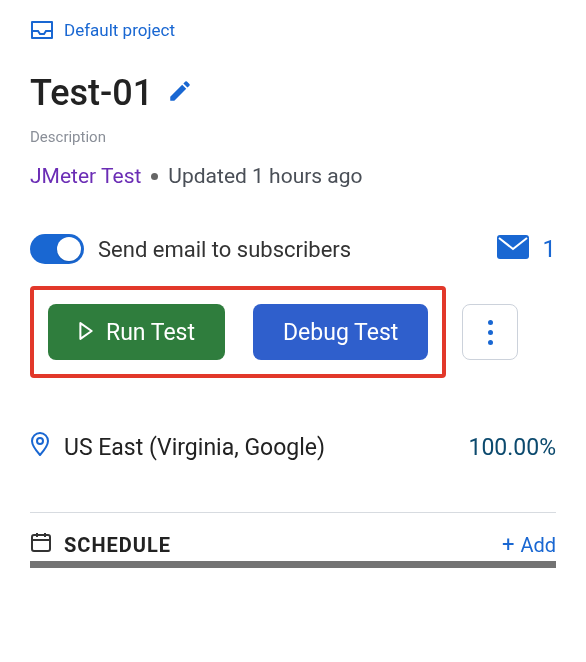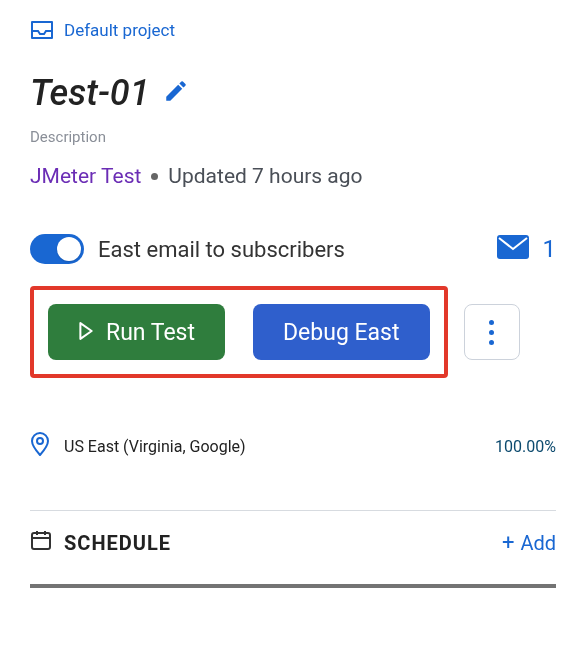--- a/index.html
+++ b/index.html
@@ -23,21 +23,20 @@
     cursor: pointer;
   }
   .breadcrumb svg { display: block; }
 
   
   .title-row {
     display: flex;
     align-items: center;
     gap: 14px;
     margin-bottom: 14px;
-    font-style: italic;
   }
   .title-text {
     font-size: 36px;
     font-weight: 500;
     color: #222;
   }
   .edit-icon { color: #1967d2; cursor: pointer; }
 
   
   .description {
@@ -133,42 +132,42 @@
     gap: 5px;
     cursor: pointer;
   }
   .more-btn .dot { width: 5px; height: 5px; border-radius: 50%; background: #1967d2; }
 
   
   .location-row {
     display: flex;
     align-items: center;
     gap: 14px;
-    font-size: 16px;
+    font-size: 23px;
     padding-bottom: 30px;
     margin-bottom: 20px;
   }
   .pin-icon { color: #1967d2; flex-shrink: 0; }
   .location-name { color: #222; flex: 1; }
   .location-pct { font-weight: 400; color: #0c4a6e; }
 
   
   .hr {
     height: 1px; background: #d7dbe0; border: none;
     margin-bottom: 18px;
   }
 
   
   .schedule-row {
     display: flex;
     align-items: center;
     gap: 12px;
     font-size: 20px;
-    padding-bottom: 28px;
-    border-bottom: 4px solid #737373;
+    padding-bottom: 3px;
+    border-bottom: 7px solid #737373;
   }
   .cal-icon { color: #333; flex-shrink: 0; }
   .schedule-label {
     font-weight: 700;
     letter-spacing: 1px;
     color: #222;
     flex: 1;
   }
   .add-link {
     color: #1967d2;
@@ -200,49 +199,49 @@
       <path d="M3 17.25V21h3.75l11-11-3.75-3.75-11 11zM20.7 7.04a1 1 0 0 0 0-1.41l-2.34-2.34a1 1 0 0 0-1.41 0l-1.83 1.83 3.75 3.75 1.83-1.83z"></path>
     </svg>
   </span>
 </div>
 
 <div class="description">Description</div>
 
 <div class="meta-line">
   <span class="test-type">JMeter Test</span>
   <span class="meta-dot"></span>
-  <span class="updated-text">Updated 7 hours ago</span>
+  <span class="updated-text">Updated 1 hours ago</span>
 </div>
 
 <div class="email-row">
   <div class="toggle">
     <div class="toggle-knob"></div>
   </div>
-  <span class="email-label">East email to subscribers</span>
+  <span class="email-label">Send email to subscribers</span>
   <span class="mail-icon">
     <svg width="32" height="24" viewBox="0 0 32 24" fill="#1967d2">
       <rect x="0" y="0" width="32" height="24" rx="3"></rect>
       <path d="M2 3 L16 14 L30 3" fill="none" stroke="#fff" stroke-width="2"></path>
     </svg>
   </span>
   <span class="subscribers-count">1</span>
 </div>
 
 <div class="buttons-row">
   <div class="highlight-box">
     <button class="btn btn-run">
       <span>
         <svg width="16" height="18" viewBox="0 0 14 16" fill="none" stroke="#fff" stroke-width="1.8">
           <path d="M2 1 L12 8 L2 15 Z" stroke-linejoin="round"></path>
         </svg>
       </span>
       <span>Run Test</span>
     </button>
     <button class="btn btn-debug">
-      <span>Debug East</span>
+      <span>Debug Test</span>
     </button>
   </div>
   <div class="more-btn">
     <span class="dot"></span>
     <span class="dot"></span>
     <span class="dot"></span>
   </div>
 </div>
 
 <div class="location-row">

